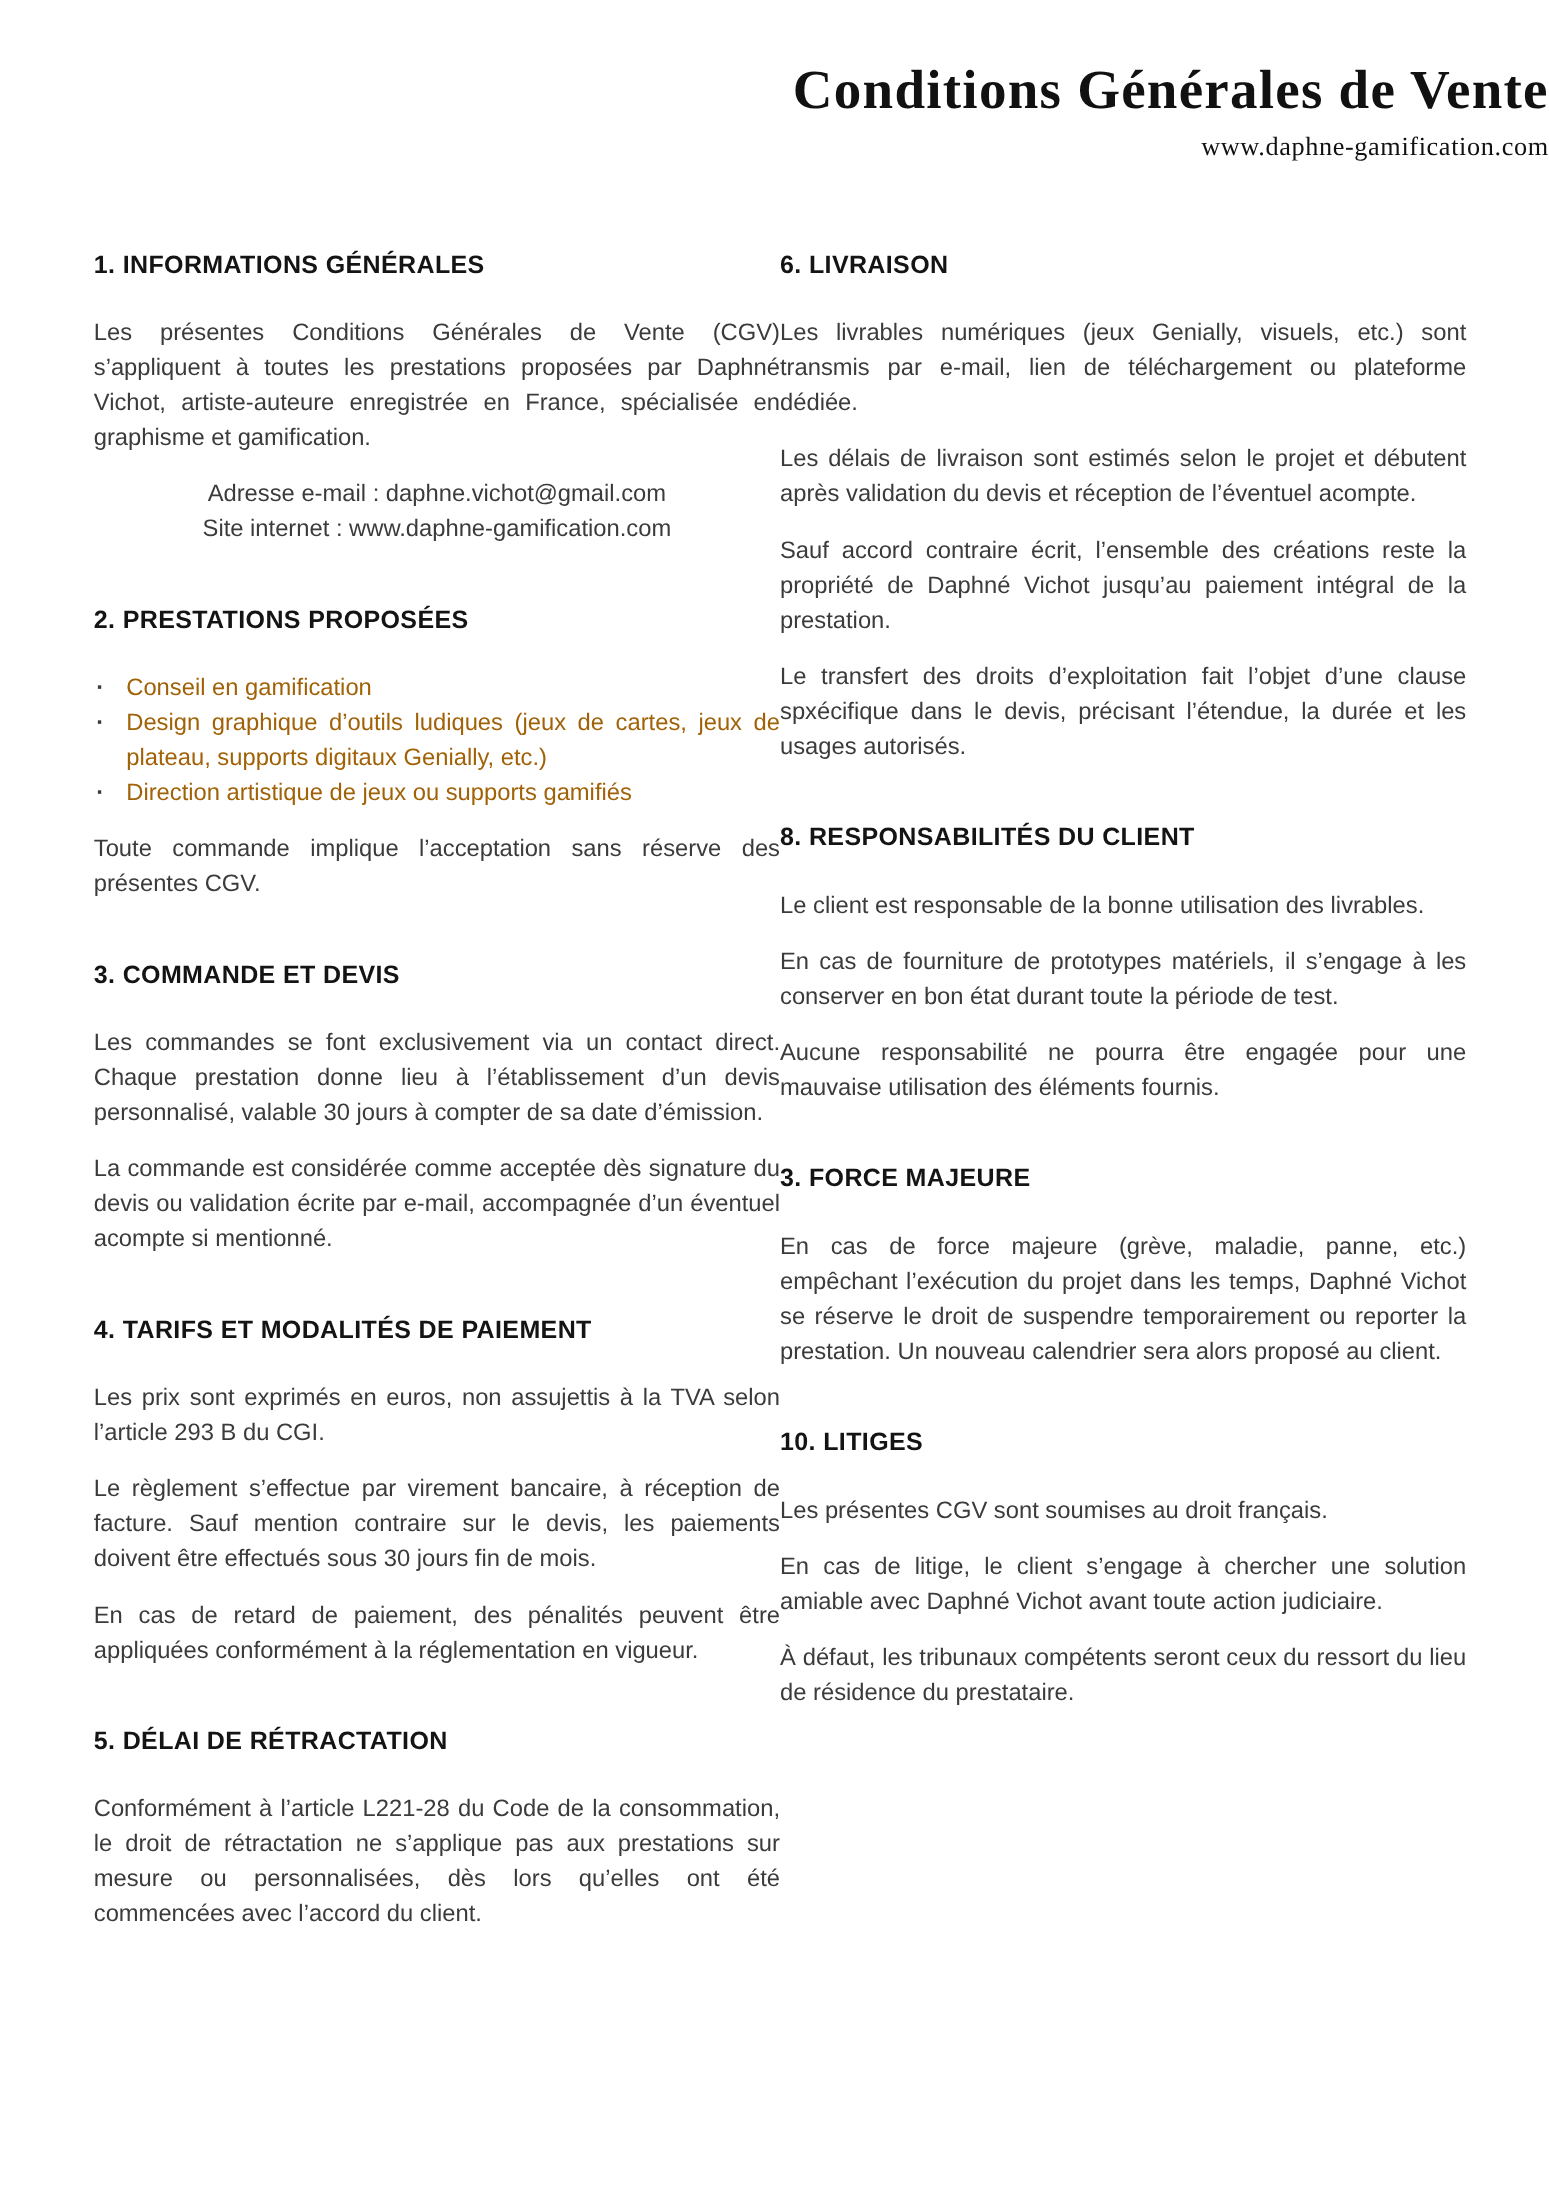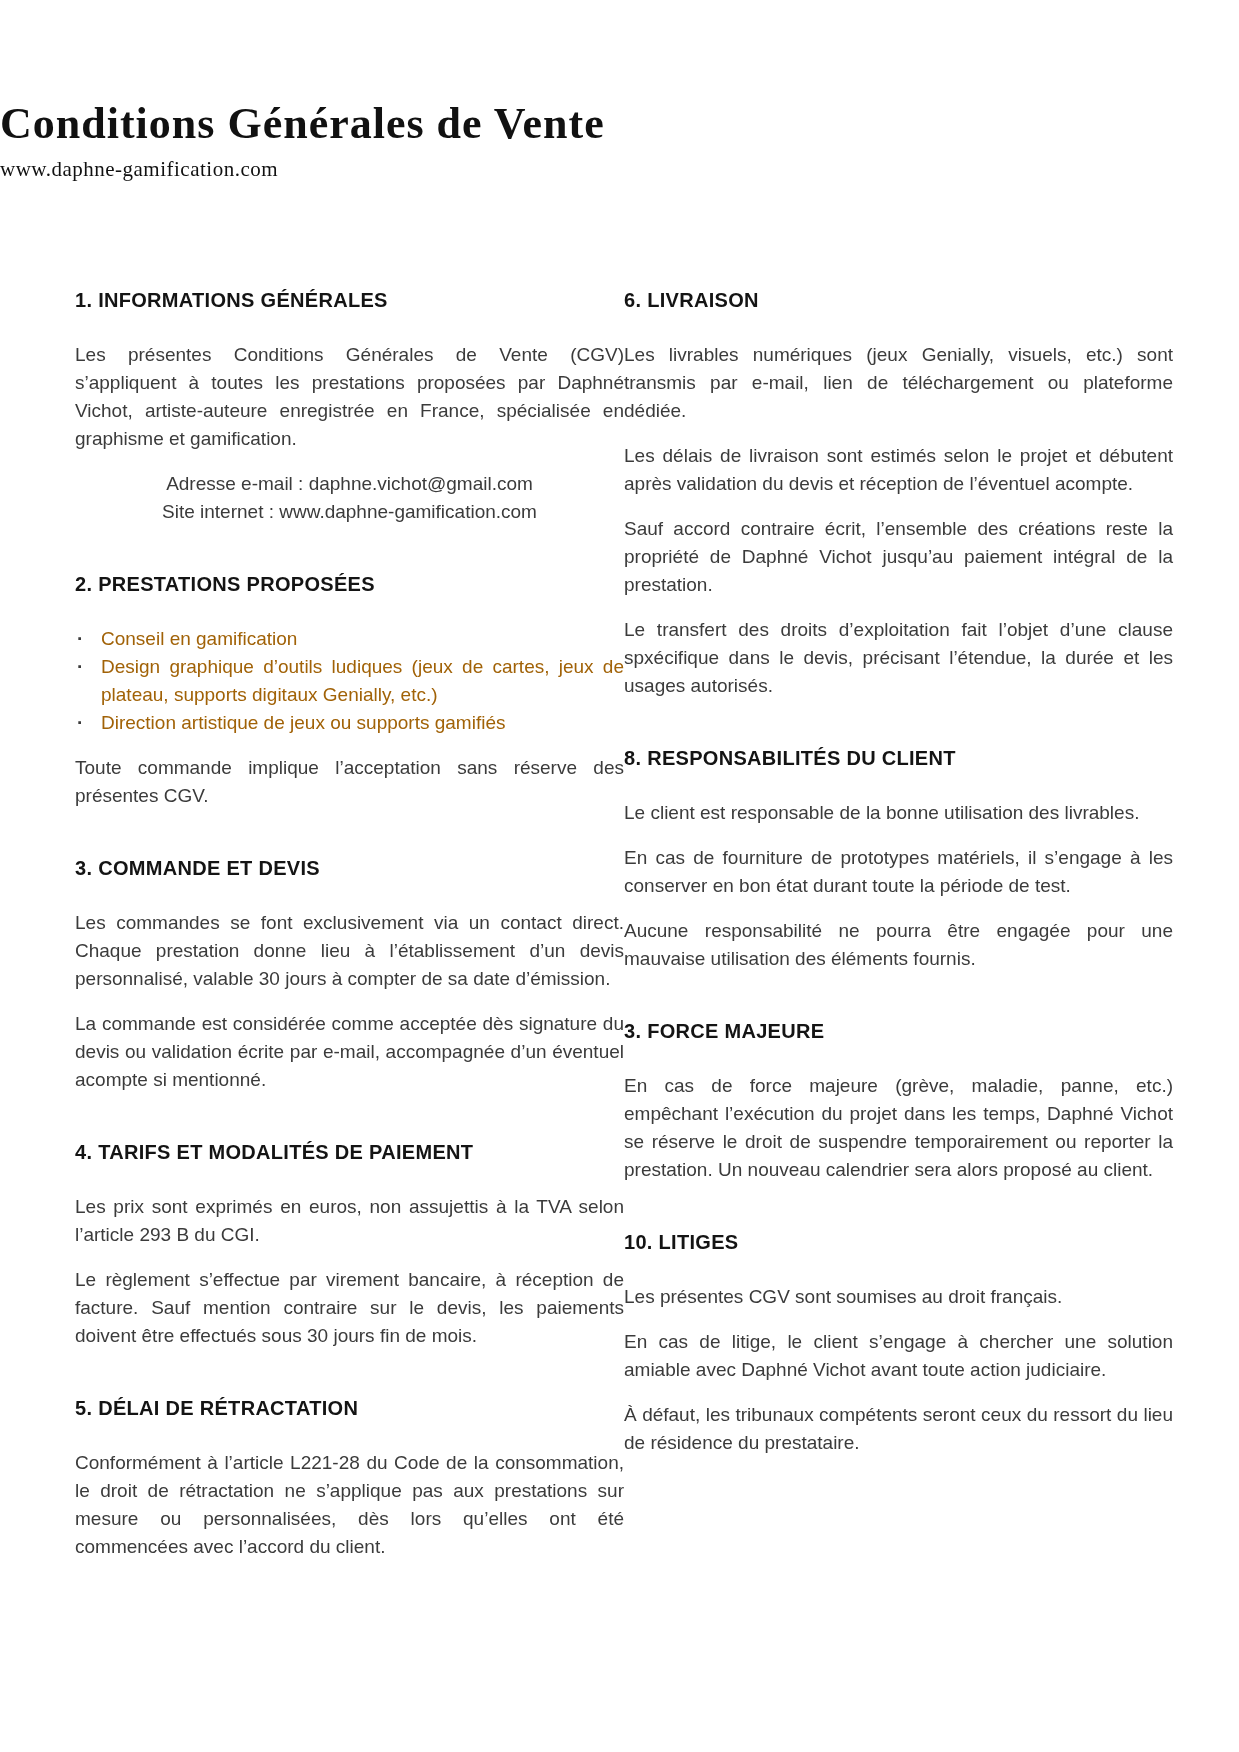--- a/index.html
+++ b/index.html
@@ -10,22 +10,22 @@
   .page {
     position: relative;
     width: 1239px;
     height: 1752px;
     margin: 0 auto;
     background: #ffffff;
     overflow: hidden;
     font-family: "Liberation Sans", sans-serif;
   }
   .doc-header {
-    padding-top: 96px;
-    text-align: left;
+    padding-top: 44px;
+    text-align: right;
     color: #111111;
   }
   .doc-title {
     margin: 0;
     font-family: cursive;
     font-weight: 600;
     font-size: 44px;
     line-height: 56px;
     letter-spacing: 1px;
     color: #111111;
@@ -35,21 +35,21 @@
     font-family: cursive;
     font-weight: 500;
     font-size: 21px;
     line-height: 30px;
     letter-spacing: 0.5px;
     color: #111111;
   }
   .columns {
     display: flex;
     padding: 0 66px 0 75px;
-    margin-top: 102px;
+    margin-top: 66px;
   }
   .col {
     flex: 1 1 0;
     min-width: 0;
   }
   .doc-section:first-child .sec-h {
     margin-top: 0;
   }
   .sec-h {
     margin: 44px 0 27px 0;
@@ -119,20 +119,21 @@
         </section>
         <section class="doc-section">
           <h2 class="sec-h">3. COMMANDE ET DEVIS</h2>
           <p class="para">Les commandes se font exclusivement via un contact direct. Chaque prestation donne lieu à l’établissement d’un devis personnalisé, valable 30 jours à compter de sa date d’émission.</p>
           <p class="para">La commande est considérée comme acceptée dès signature du devis ou validation écrite par e-mail, accompagnée d’un éventuel acompte si mentionné.</p>
         </section>
         <section class="doc-section">
           <h2 class="sec-h">4. TARIFS ET MODALITÉS DE PAIEMENT</h2>
           <p class="para">Les prix sont exprimés en euros, non assujettis à la TVA selon l’article 293 B du CGI.</p>
           <p class="para">Le règlement s’effectue par virement bancaire, à réception de facture. Sauf mention contraire sur le devis, les paiements doivent être effectués sous 30 jours fin de mois.</p>
+          <p class="para">En cas de retard de paiement, des pénalités peuvent être appliquées conformément à la réglementation en vigueur.</p>
         </section>
         <section class="doc-section">
           <h2 class="sec-h">5. DÉLAI DE RÉTRACTATION</h2>
           <p class="para">Conformément à l’article L221-28 du Code de la consommation, le droit de rétractation ne s’applique pas aux prestations sur mesure ou personnalisées, dès lors qu’elles ont été commencées avec l’accord du client.</p>
         </section>
       </section>
     <section class="col">
         <section class="doc-section">
           <h2 class="sec-h">6. LIVRAISON</h2>
           <p class="para">Les livrables numériques (jeux Genially, visuels, etc.) sont transmis par e-mail, lien de téléchargement ou plateforme dédiée.</p>

